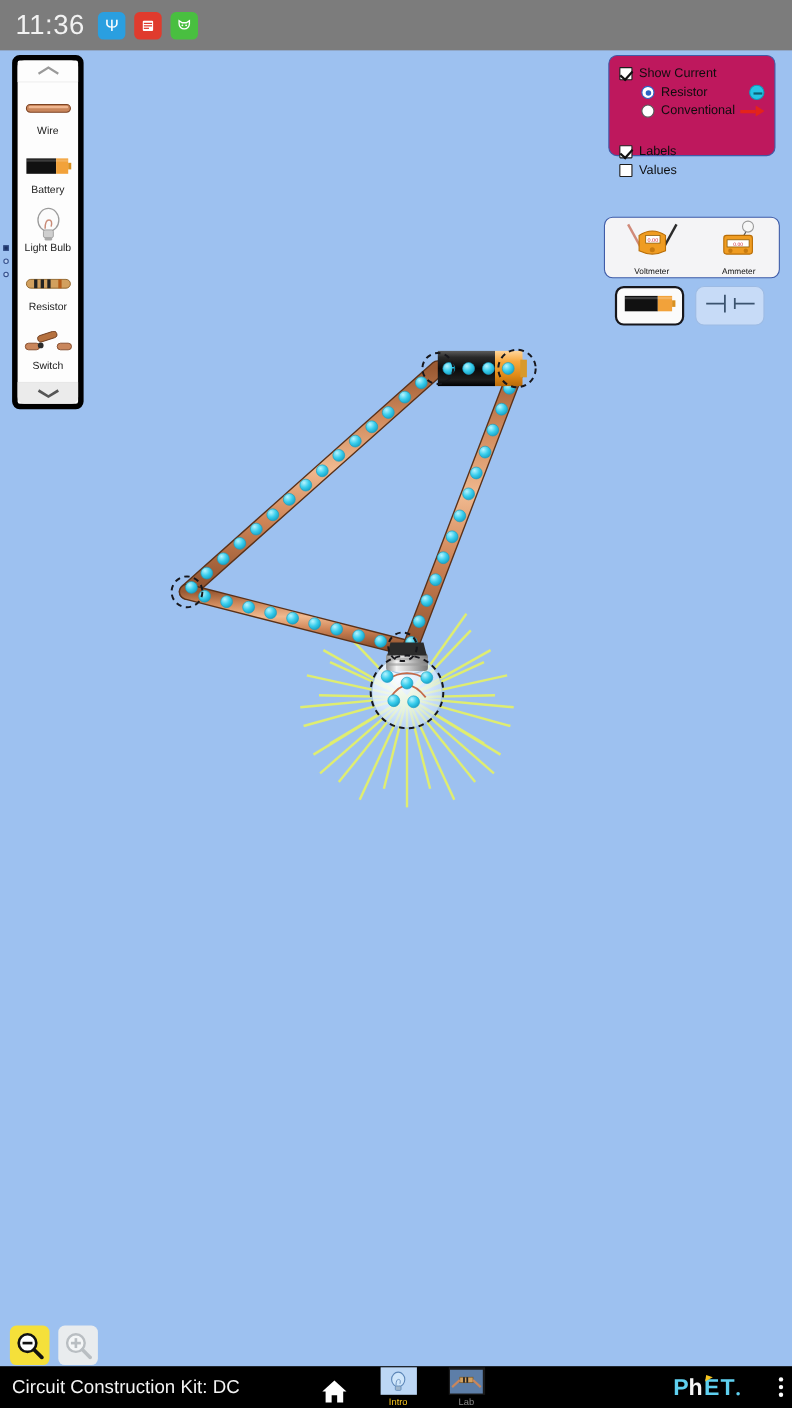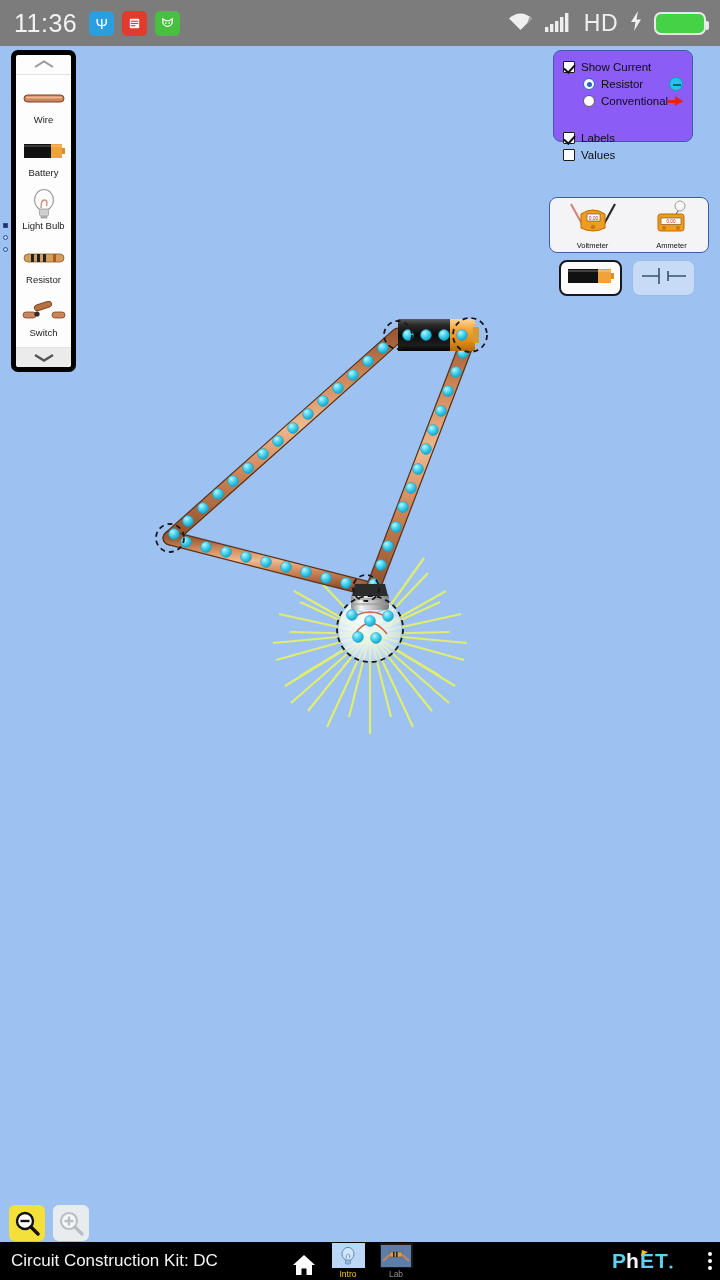--- a/index.html
+++ b/index.html
@@ -63,22 +63,22 @@
   .tb-label { font-size: 9.5px; color: #1b1b1b; margin-top: 2px; }
   .tb-ic { height: 28px; display:flex; align-items:center; justify-content:center; }
 
   .pagedots { position: absolute; left: 3px; top: 177px; display:flex; flex-direction:column; gap:7px; }
   .pagedot { width: 5px; height: 5px; border: 1px solid #35508c; }
   .pagedot.on { background: #1b3163; }
   .pagedot.off { background: #b9d2f5; border-radius: 50%; }
 
   
   .ctrlpanel {
-    position: absolute; left: 553px; top: 4px; width: 140px; height: 92px;
-    background: #8b5cf6; border: 1px solid #3f5ca8; border-radius: 8px;
+    position: absolute; left: 553px; top: 4px; width: 152px; height: 92px;
+    background: #be185d; border: 1px solid #3f5ca8; border-radius: 8px;
     padding: 7px 9px;
   }
   .row { display: flex; align-items: center; height: 17px; }
   .row.indent { padding-left: 20px; }
   .cbox {
     width: 12px; height: 12px; border: 1px solid #1c1c1c; background: #fff;
     border-radius: 1px; position: relative; margin-right: 6px; flex: 0 0 12px;
   }
   .cbox.on::after {
     content: ""; position: absolute; left: 2px; top: 0px; width: 5px; height: 9px;
@@ -138,21 +138,21 @@
     position: absolute; left: 0; top: 1170px; width: 720px; text-align: center;
     font-size: 18px; color: #1b1b1b;
   }
 
   
   .navbar {
     position: absolute; left: 0; top: 1242px; width: 720px; height: 38px;
     background: #000; display: flex; align-items: center; color: #fff;
   }
   .nav-title { font-size: 17px; margin-left: 11px; color: #f4f4f4; white-space: nowrap;}
-  .nav-center { position: absolute; left: 290px; display: flex; align-items: flex-end; gap: 12px; }
+  .nav-center { position: absolute; left: 290px; display: flex; align-items: flex-end; gap: 26px; }
   .nav-home { width: 28px; height: 28px; display:flex;align-items:center;justify-content:center; }
   .nav-tab { display: flex; flex-direction: column; align-items: center; width: 36px; }
   .nav-tab .thumb { width: 33px; height: 25px; display:flex;align-items:center;justify-content:center; }
   .nav-tab.sel .thumb { background: #bcd7f5; }
   .nav-tab.unsel .thumb { background: #1a1a1a; }
   .nav-tab .tlabel { font-size: 8.5px; margin-top: 1px; }
   .nav-tab.sel .tlabel { color: #f7c520; }
   .nav-tab.unsel .tlabel { color: #8d8d8d; }
   .phet-logo { position: absolute; right: 30px; display: flex; align-items: center; }
   .phet-dots { position: absolute; right: 8px; display: flex; flex-direction: column; gap: 3px; }
@@ -175,44 +175,20 @@
           <rect x="4" y="9.8" width="5" height="1.2" fill="#e03b2d"></rect>
         </svg>
       </span>
       <span class="sb-app green">
         <svg width="15" height="15" viewBox="0 0 16 16" aria-hidden="true">
           <path d="M3 6 L3 3 L6 5 L10 5 L13 3 L13 6 A5 5 0 0 1 3 6 Z" fill="none" stroke="#fff" stroke-width="1.3"></path>
           <circle cx="6.2" cy="7.5" r=".9" fill="#fff"></circle>
             <circle cx="9.8" cy="7.5" r=".9" fill="#fff"></circle>
         </svg>
       </span>
-    </span>
-    <span class="sb-right">
-      <span class="sb-wifi">
-        <svg width="27" height="21" viewBox="0 0 27 21" aria-hidden="true">
-          <path d="M13.5 19 L2 7.5 A16 16 0 0 1 25 7.5 Z" fill="#efefef"></path>
-          <path d="M20 13 L25 8 A16 16 0 0 0 22.5 5.8 Z" fill="#9c9c9c"></path>
-        </svg>
-      </span>
-      <span class="sb-signal">
-        <svg width="28" height="21" viewBox="0 0 28 21" aria-hidden="true">
-          <rect x="0" y="16" width="3.4" height="5" fill="#efefef"></rect>
-          <rect x="5" y="13" width="3.4" height="8" fill="#efefef"></rect>
-          <rect x="10" y="10" width="3.4" height="11" fill="#efefef"></rect>
-          <rect x="15" y="6" width="3.4" height="15" fill="#efefef"></rect>
-          <rect x="20" y="2" width="3.4" height="19" fill="#efefef"></rect>
-        </svg>
-      </span>
-      <span class="sb-hd">HD</span>
-      <span>
-        <svg width="14" height="22" viewBox="0 0 14 22" aria-hidden="true">
-          <path d="M9 1 L2 12 L6.5 12 L5 21 L12 9.5 L7.5 9.5 Z" fill="#efefef"></path>
-        </svg>
-      </span>
-      <span class="battery-ic"></span>
     </span>
   </div>
 
   <div class="playarea">
 
     <svg class="circuit-svg" width="720" height="1196">
       <defs>
         <linearGradient id="wireGrad" x1="0" y1="0" x2="0" y2="1">
           <stop offset="0%" stop-color="#9b5a33"></stop>
           <stop offset="22%" stop-color="#d08a5c"></stop>

